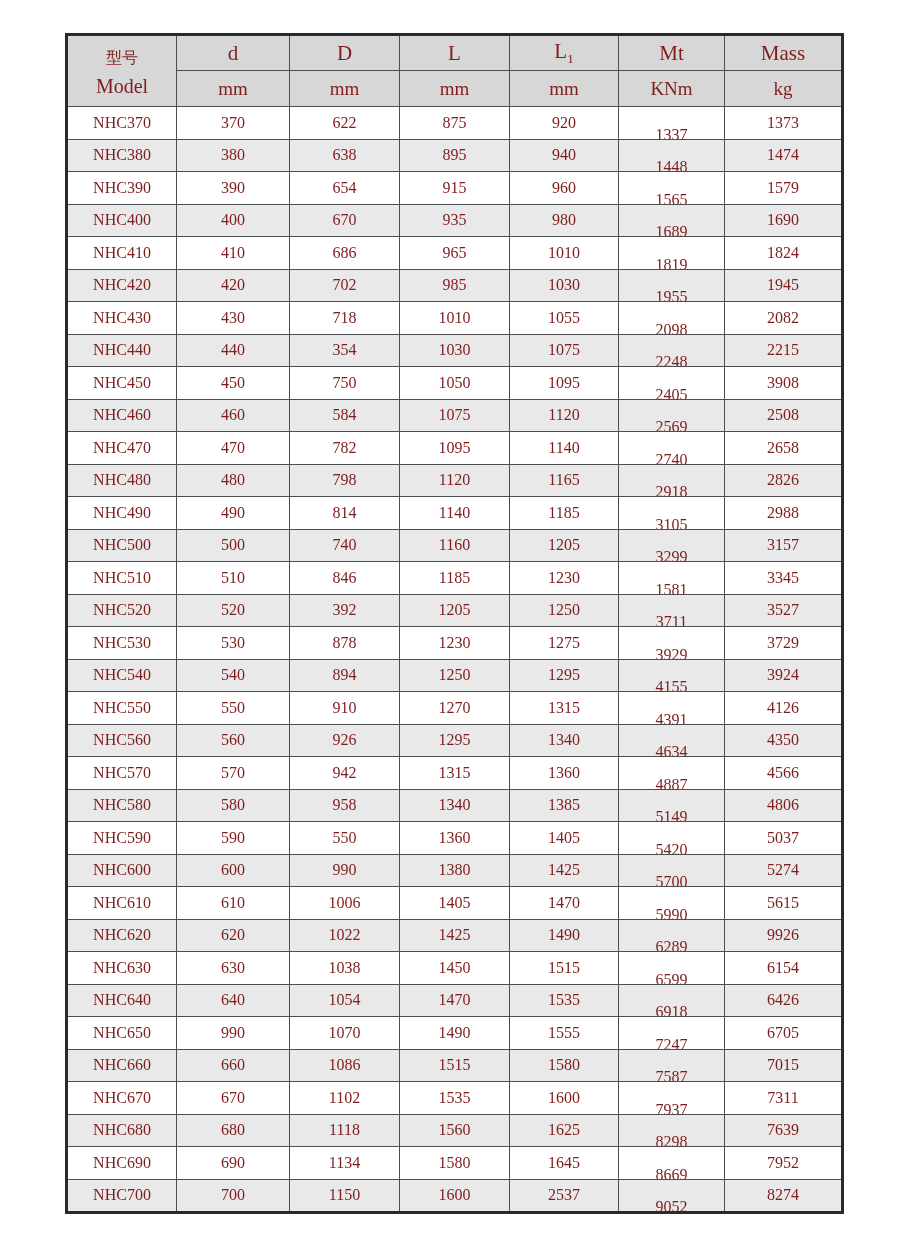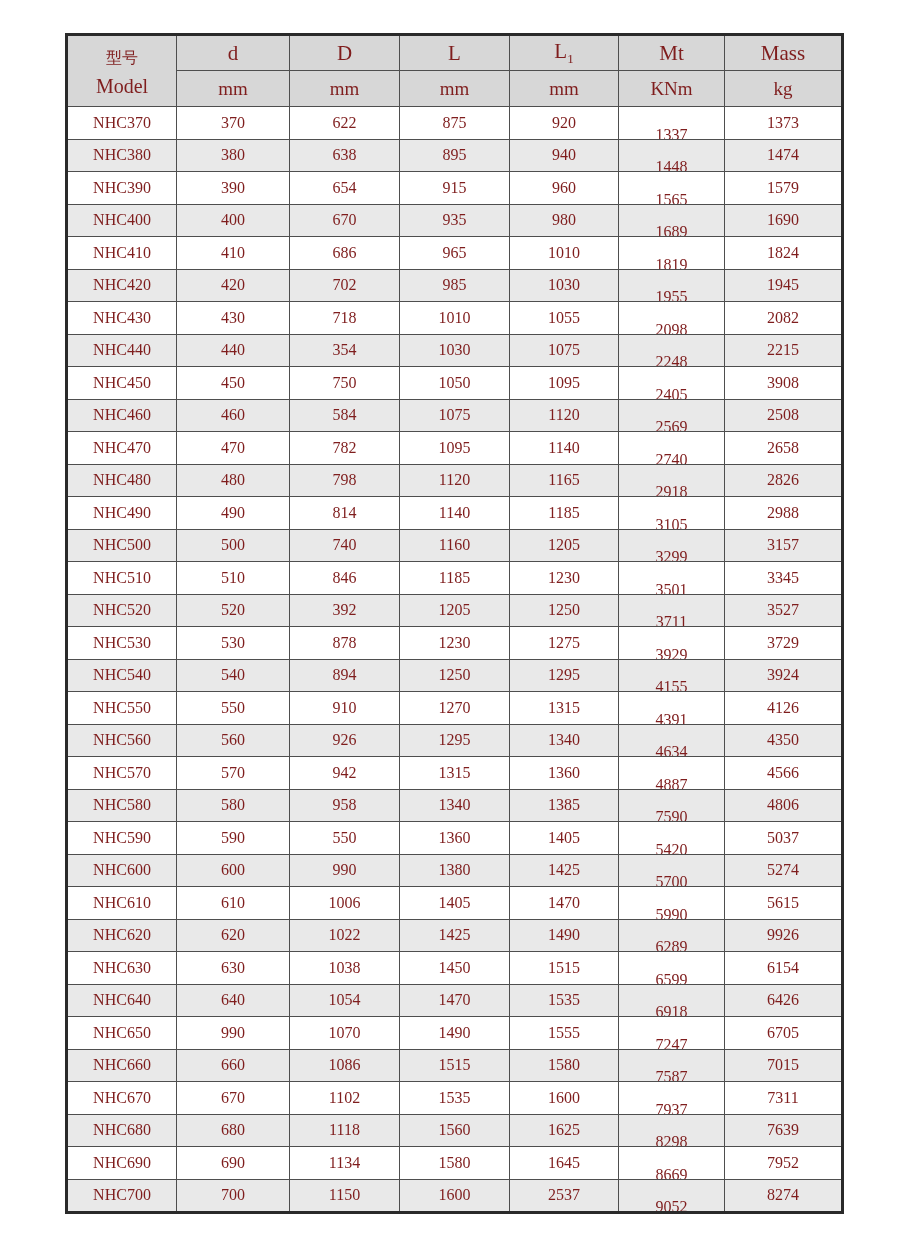--- a/index.html
+++ b/index.html
@@ -228,21 +228,21 @@
           <td>1205</td>
           <td class="mt-cell"><span>3299</span></td>
           <td>3157</td>
         </tr>
         <tr>
           <td>NHC510</td>
           <td>510</td>
           <td>846</td>
           <td>1185</td>
           <td>1230</td>
-          <td class="mt-cell"><span>3501</span></td>
+          <td class="mt-cell"><span>1581</span></td>
           <td>3345</td>
         </tr>
         <tr>
           <td>NHC520</td>
           <td>520</td>
           <td>392</td>
           <td>1205</td>
           <td>1250</td>
           <td class="mt-cell"><span>3711</span></td>
           <td>3527</td>
@@ -291,21 +291,21 @@
           <td>1360</td>
           <td class="mt-cell"><span>4887</span></td>
           <td>4566</td>
         </tr>
         <tr>
           <td>NHC580</td>
           <td>580</td>
           <td>958</td>
           <td>1340</td>
           <td>1385</td>
-          <td class="mt-cell"><span>7590</span></td>
+          <td class="mt-cell"><span>5149</span></td>
           <td>4806</td>
         </tr>
         <tr>
           <td>NHC590</td>
           <td>590</td>
           <td>550</td>
           <td>1360</td>
           <td>1405</td>
           <td class="mt-cell"><span>5420</span></td>
           <td>5037</td>

